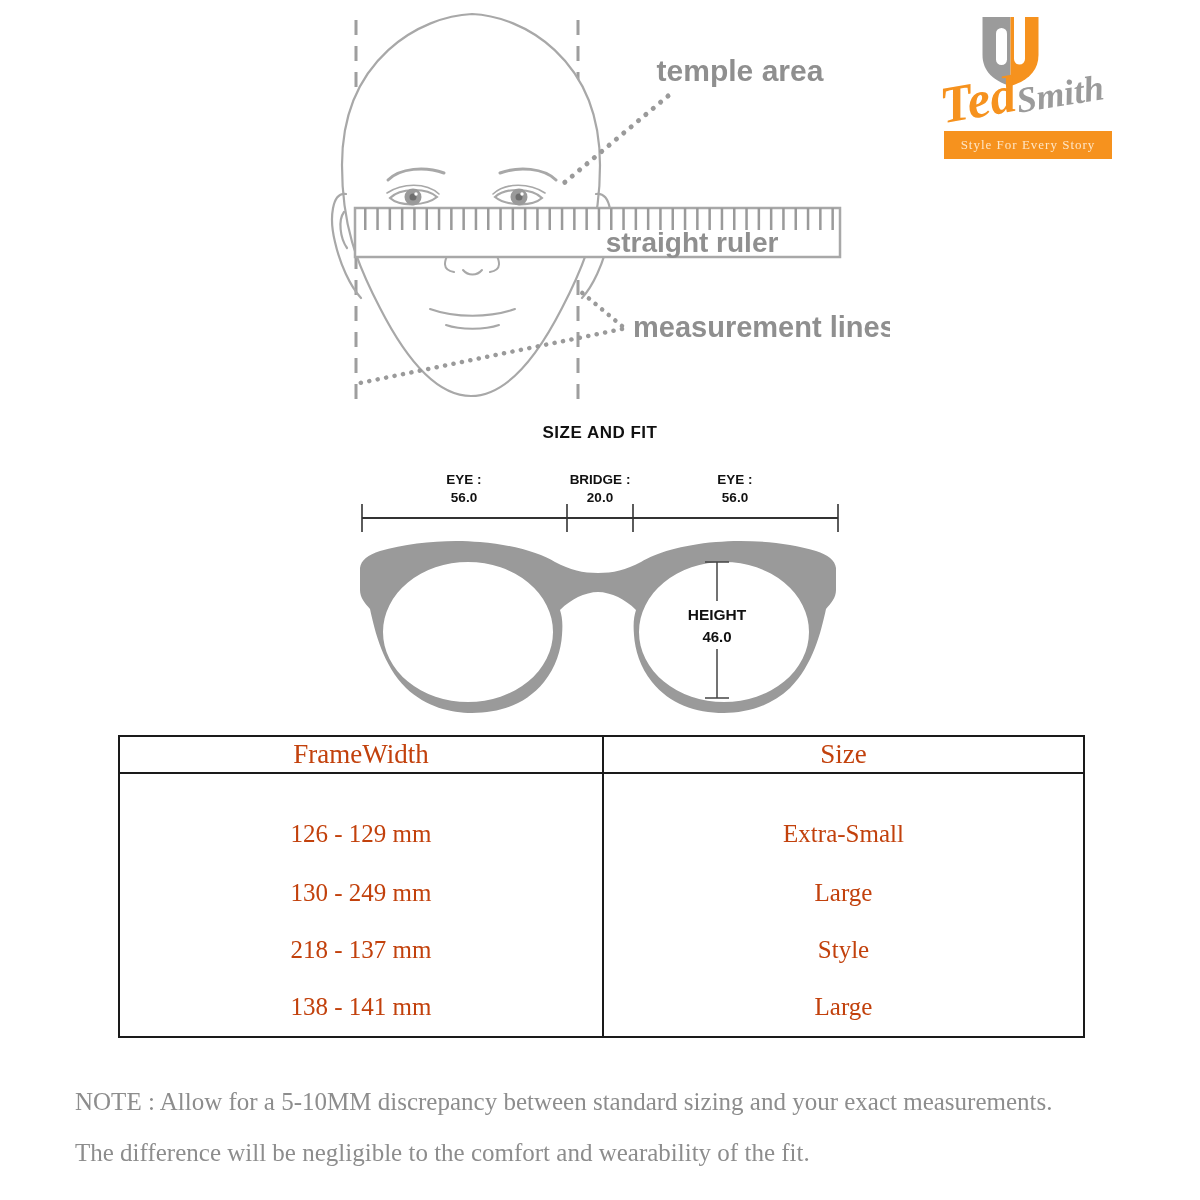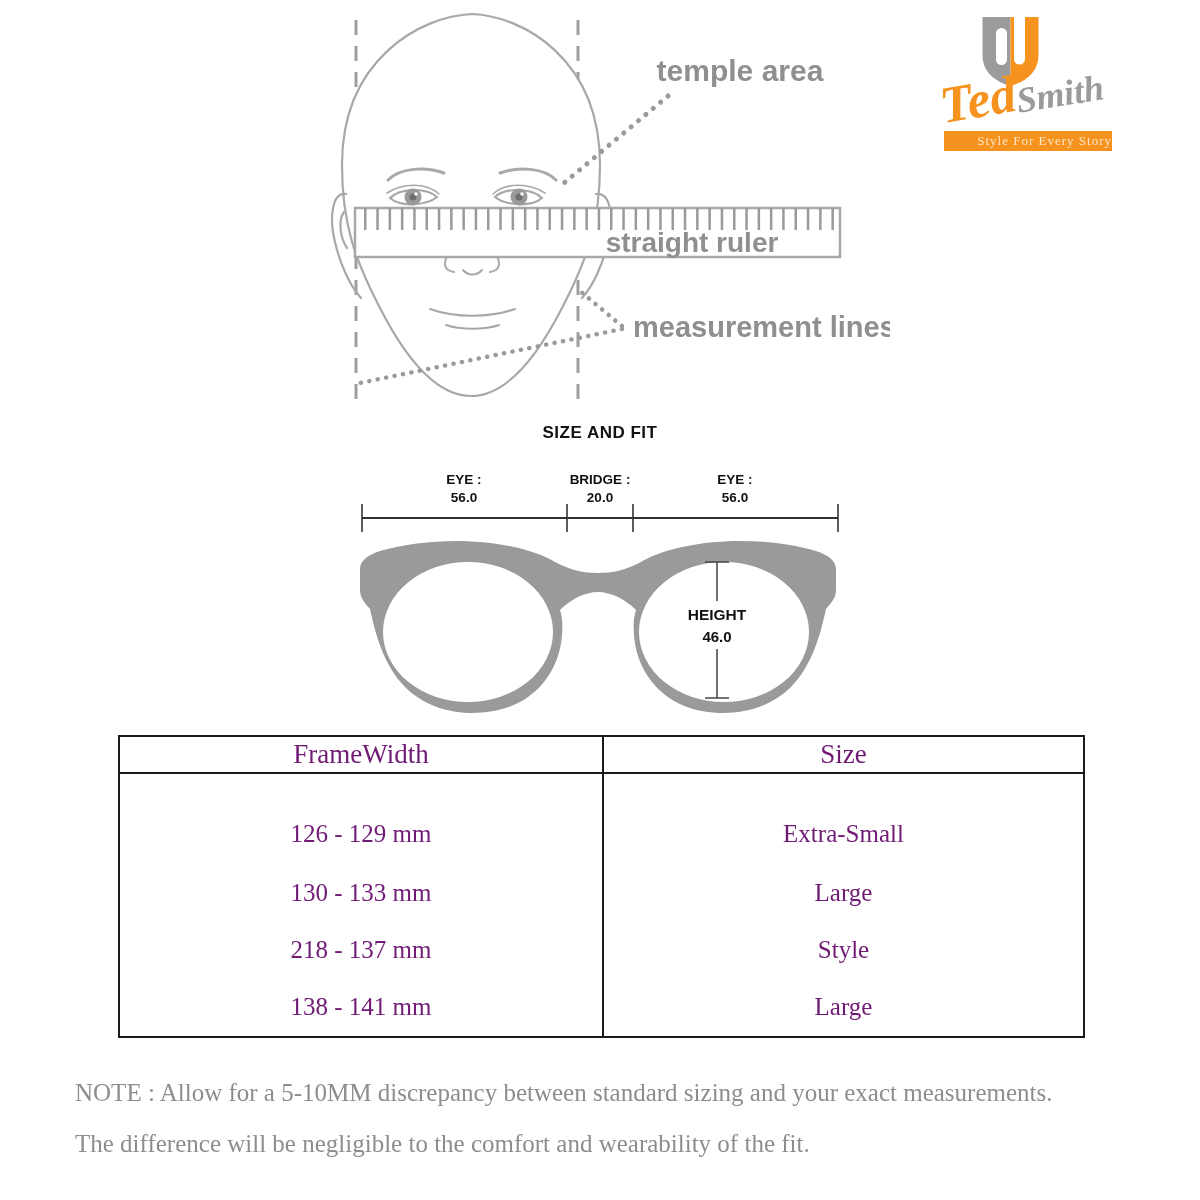--- a/index.html
+++ b/index.html
@@ -19,51 +19,51 @@
     position:absolute;left:0px;top:62px;font-family:"Liberation Serif",serif;
     font-style:italic;font-weight:bold;font-size:52px;color:#F6921E;
     transform:rotate(-10deg);line-height:1;
   }
   .logo .smith{
     position:absolute;left:76px;top:64px;font-family:"Liberation Serif",serif;
     font-style:italic;font-weight:bold;font-size:36px;color:#9b9b9b;
     transform:rotate(-9deg);line-height:1;
   }
   .logo .banner{
-    position:absolute;left:4px;top:119px;width:168px;height:20px;
-    background:#F6921E;display:flex;align-items:center;justify-content:flex-end;
+    position:absolute;left:4px;top:119px;width:168px;height:28px;
+    background:#F6921E;display:flex;align-items:center;justify-content:center;
   }
   .logo .banner span{
     font-family:"Liberation Serif",serif;font-size:13px;letter-spacing:1px;
     color:rgba(255,244,228,0.85);white-space:nowrap;
   }
 
   
   .sizefit-svg{position:absolute;left:340px;top:420px;}
 
   
   table.size-table{
     position:absolute;left:118px;top:735px;width:967px;height:303px;
     border-collapse:collapse;border:2px solid #1a1a1a;
-    font-family:"Liberation Serif",serif;color:#701a75;text-align:center;
+    font-family:"Liberation Serif",serif;color:#c2410c;text-align:center;
     table-layout:fixed;
   }
   .size-table th{
     border-bottom:2px solid #1a1a1a;font-weight:normal;font-size:27px;height:33px;
   }
   .size-table th:first-child,.size-table td:first-child{border-right:2px solid #1a1a1a;width:480px;}
   .size-table td{font-size:25px;height:47px;font-family:Liberation Serif, serif;}
   .size-table tbody tr:first-child td{padding-top:30px;}
 
   
   .note{
     position:absolute;left:75px;top:1078px;width:1090px;
     font-family:"Liberation Serif",serif;font-size:25px;color:#8d8d8d;
   }
-  .note p{margin:0 0 21px 0;line-height:1.2;}
+  .note p{margin:9px 0 21px 0;line-height:1.2;}
 </style>
 </head>
 <body>
 
 <svg class="head-svg" width="560" height="412" viewBox="0 0 560 412">
 
   <line x1="26" y1="20" x2="26" y2="402" stroke="#9e9e9e" stroke-width="3" stroke-dasharray="15 11"></line>
   <line x1="248" y1="20" x2="248" y2="402" stroke="#9e9e9e" stroke-width="3" stroke-dasharray="15 11"></line>
 
   <g stroke="#a8a8a8" fill="none" stroke-width="2.2" stroke-linecap="round">
@@ -191,21 +191,21 @@
       <th>FrameWidth</th>
       <th>Size</th>
     </tr>
   </thead>
   <tbody>
     <tr>
       <td>126 - 129 mm</td>
       <td>Extra-Small</td>
     </tr>
     <tr>
-      <td>130 - 133 mm</td>
+      <td>130 - 249 mm</td>
       <td>Large</td>
     </tr>
     <tr>
       <td>218 - 137 mm</td>
       <td>Style</td>
     </tr>
     <tr>
       <td>138 - 141 mm</td>
       <td>Large</td>
     </tr>

